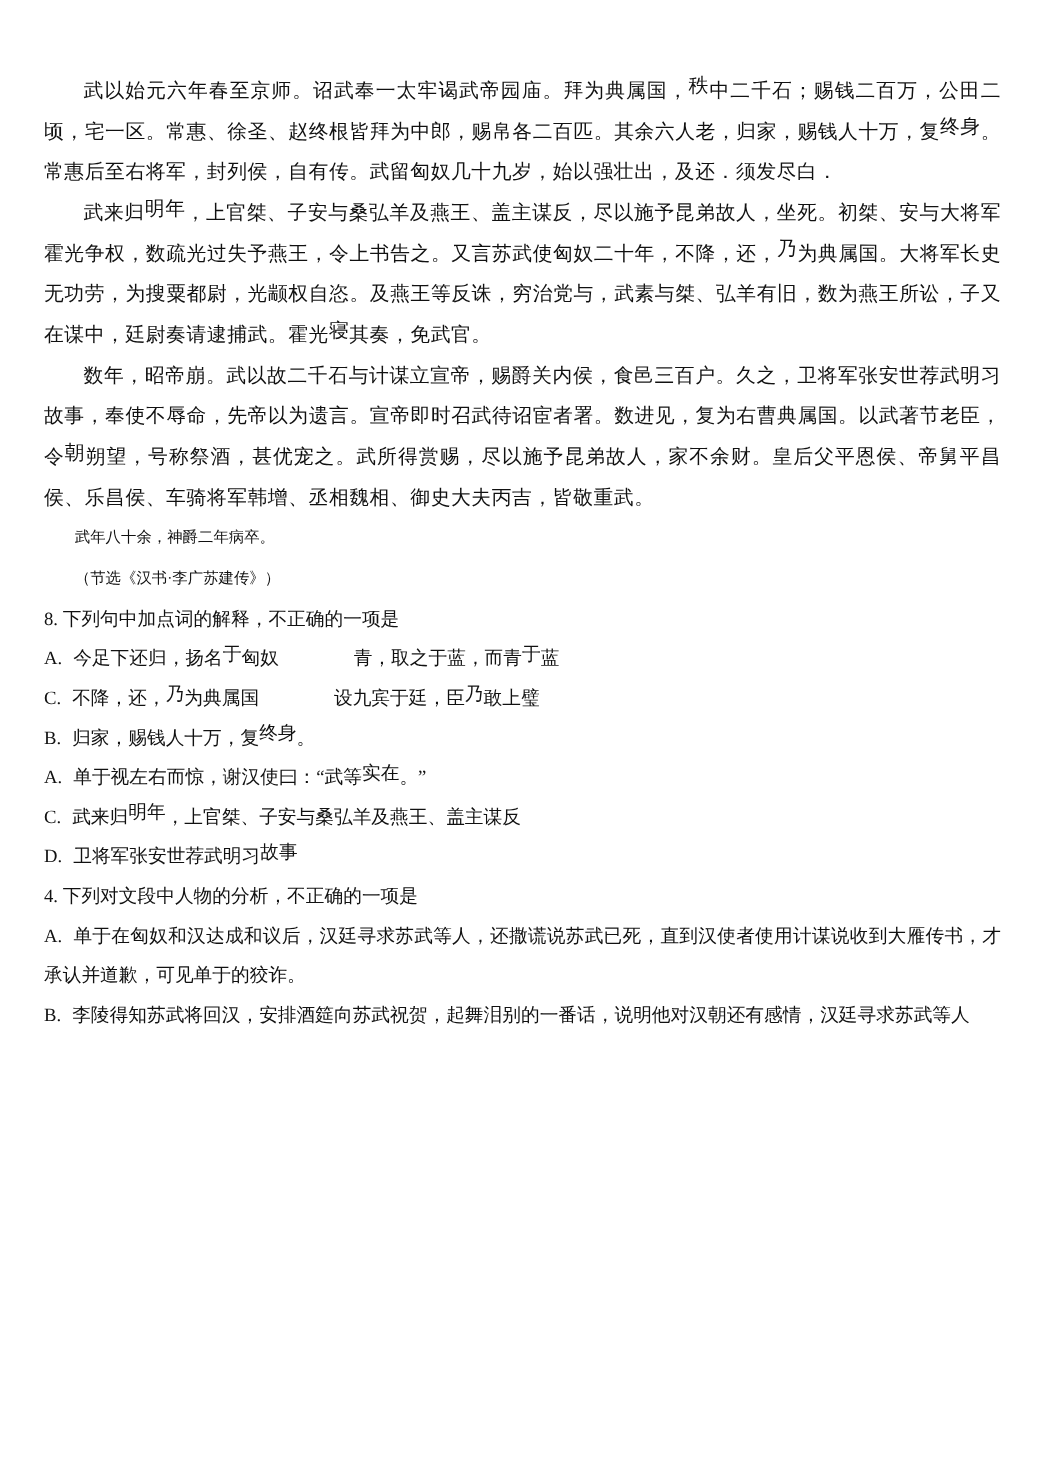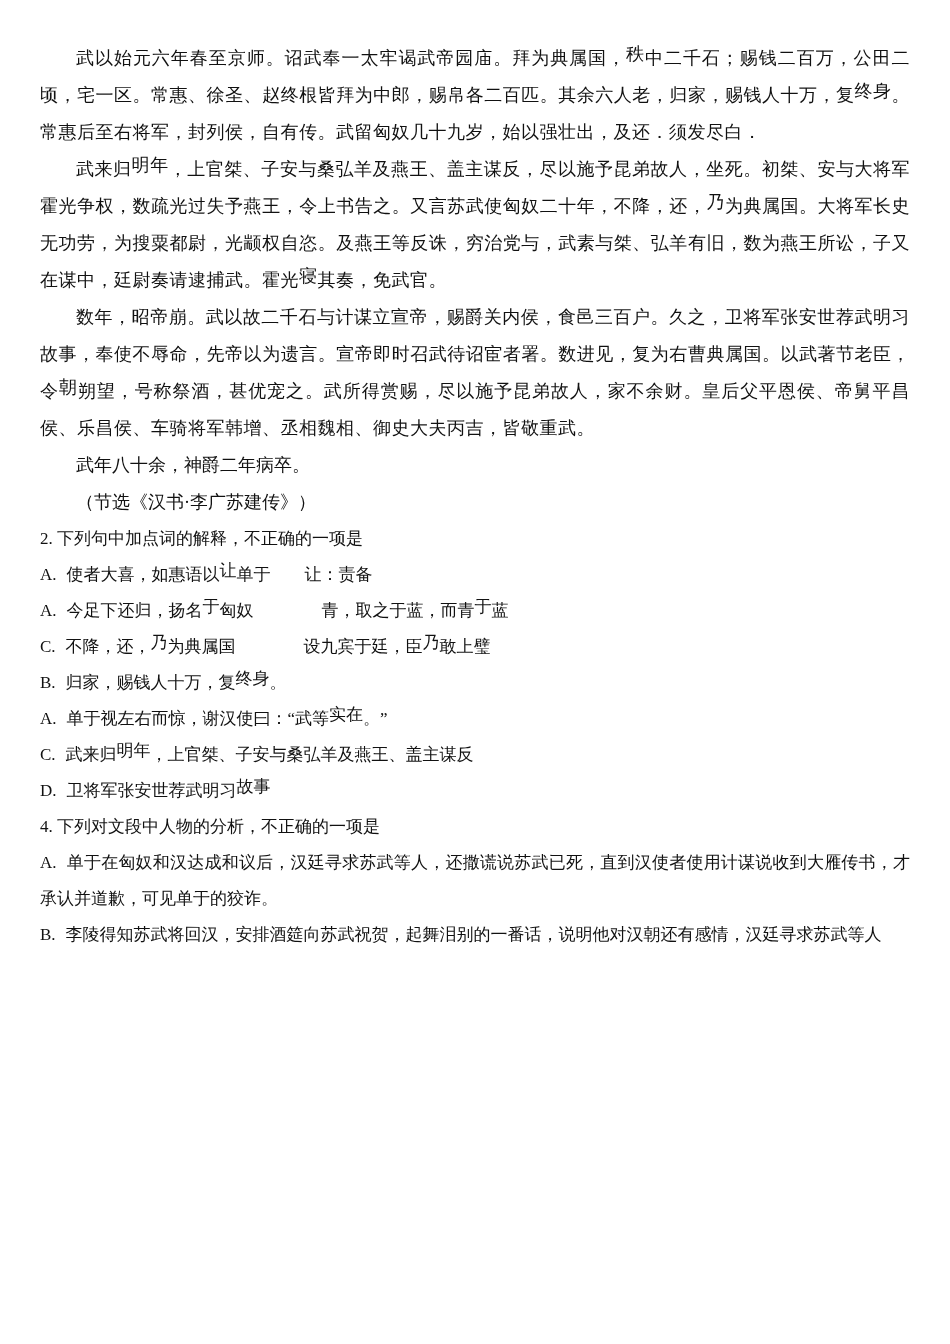--- a/index.html
+++ b/index.html
@@ -7,31 +7,32 @@
     width: 950px;
     height: 1344px;
     background: #ffffff;
     color: #111111;
     font-family: "Liberation Serif", "DejaVu Serif", serif;
     overflow: hidden;
   }
   .doc {
     padding: 40px 40px 0 40px;
     width: 870px;
+    margin-top: 24px;
   }
   
   .para {
     font-size: 18px;
     line-height: 37px;
     text-align: justify;
     text-indent: 2em;
     letter-spacing: 0.5px;
   }
   .plain-line {
-    font-size: 18px;
+    font-size: 14px;
     line-height: 37px;
     text-indent: 2em;
   }
   .question { margin: 0; }
   .stem {
     font-size: 17px;
     line-height: 36px;
   }
   .option {
     font-size: 17px;
@@ -52,22 +53,21 @@
 <div class="doc">
   <div>
       <div class="para"><span>武以始元六年春至京师。诏武奉一太牢谒武帝园庙。拜为典属国，</span><span class="em">秩</span><span>中二千石；赐钱二百万，公田二顷，宅一区。常惠、徐圣、赵终根皆拜为中郎，赐帛各二百匹。其余六人老，归家，赐钱人十万，复</span><span class="em">终身</span><span>。常惠后至右将军，封列侯，自有传。武留匈奴几十九岁，始以强壮出，及还．须发尽白．</span></div>
       <div class="para"><span>武来归</span><span class="em">明年</span><span>，上官桀、子安与桑弘羊及燕王、盖主谋反，尽以施予昆弟故人，坐死。初桀、安与大将军霍光争权，数疏光过失予燕王，令上书告之。又言苏武使匈奴二十年，不降，还，</span><span class="em">乃</span><span>为典属国。大将军长史无功劳，为搜粟都尉，光颛权自恣。及燕王等反诛，穷治党与，武素与桀、弘羊有旧，数为燕王所讼，子又在谋中，廷尉奏请逮捕武。霍光</span><span class="em">寝</span><span>其奏，免武官。</span></div>
       <div class="para"><span>数年，昭帝崩。武以故二千石与计谋立宣帝，赐爵关内侯，食邑三百户。久之，卫将军张安世荐武明习故事，奉使不辱命，先帝以为遗言。宣帝即时召武待诏宦者署。数进见，复为右曹典属国。以武著节老臣，令</span><span class="em">朝</span><span>朔望，号称祭酒，甚优宠之。武所得赏赐，尽以施予昆弟故人，家不余财。皇后父平恩侯、帝舅平昌侯、乐昌侯、车骑将军韩增、丞相魏相、御史大夫丙吉，皆敬重武。</span></div>
     </div>
   <div class="plain-line">武年八十余，神爵二年病卒。</div>
   <div class="plain-line">（节选《汉书·李广苏建传》）</div>
   <div>
       <div class="question">
-        <div class="stem">2. 下列句中加点词的解释，不正确的一项是</div>
-        <div class="option"><span class="label">A.</span><span>使者大喜，如惠语以</span><span class="em">让</span><span>单于</span><span>　　</span><span>让：责备</span></div>
+        <div class="stem">8. 下列句中加点词的解释，不正确的一项是</div>
       </div>
       <div class="question">
         <div class="option"><span class="label">A.</span><span>今足下还归，扬名</span><span class="em">于</span><span>匈奴</span><span>　　　　</span><span>青，取之于蓝，而青</span><span class="em">于</span><span>蓝</span></div>
         <div class="option"><span class="label">C.</span><span>不降，还，</span><span class="em">乃</span><span>为典属国</span><span>　　　　</span><span>设九宾于廷，臣</span><span class="em">乃</span><span>敢上璧</span></div>
       </div>
       <div class="question">
         <div class="option"><span class="label">B.</span><span>归家，赐钱人十万，复</span><span class="em">终身</span><span>。</span></div>
         <div class="option"><span class="label">A.</span><span>单于视左右而惊，谢汉使曰：“武等</span><span class="em">实在</span><span>。”</span></div>
         <div class="option"><span class="label">C.</span><span>武来归</span><span class="em">明年</span><span>，上官桀、子安与桑弘羊及燕王、盖主谋反</span></div>
         <div class="option"><span class="label">D.</span><span>卫将军张安世荐武明习</span><span class="em">故事</span></div>

